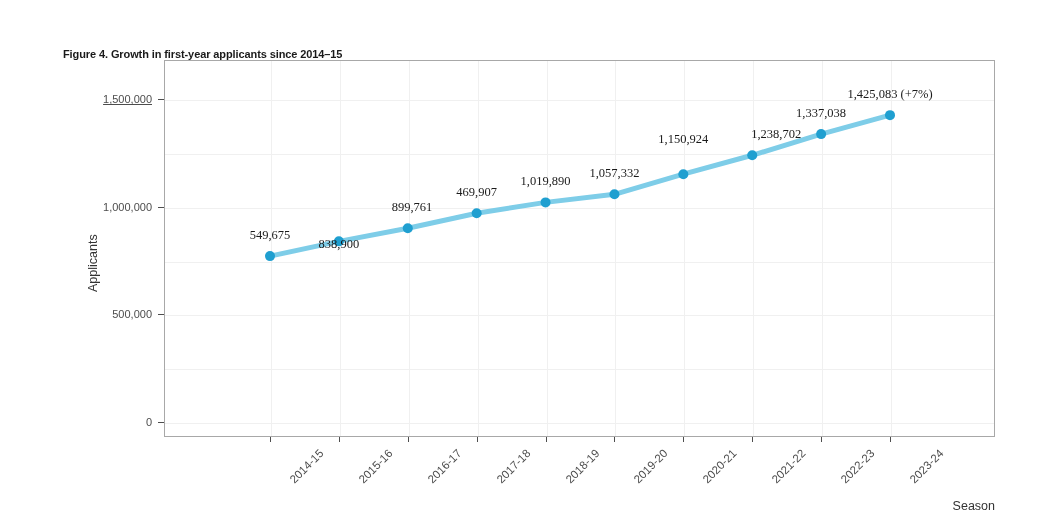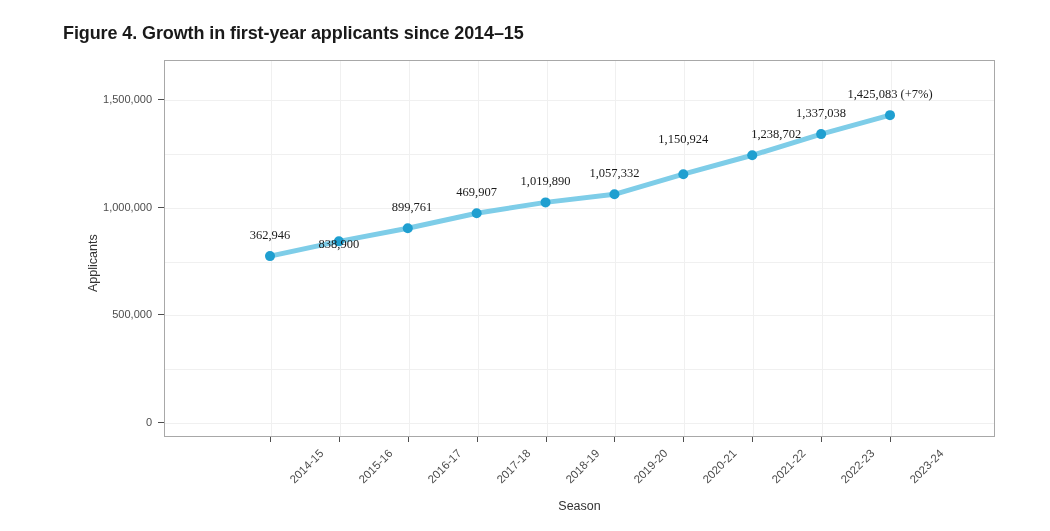--- a/index.html
+++ b/index.html
@@ -11,23 +11,23 @@
     width: 1050px;
     height: 531px;
     position: relative;
     font-family: "Liberation Sans", sans-serif;
     overflow: hidden;
   }
 
   #figure-title {
     position: absolute;
     left: 63px;
-    top: 23px;
-    font-family: "Liberation Sans", sans-serif;
-    font-size: 18px;
+    top: 48px;
+    font-family: "Liberation Sans", sans-serif;
+    font-size: 11px;
     font-weight: bold;
     color: #1a1a1a;
     letter-spacing: -0.1px;
     white-space: nowrap;
   }
 
   #chart-root {
     position: absolute;
     left: 0;
     top: 0;
@@ -104,21 +104,21 @@
     color: #333333;
     white-space: nowrap;
     transform-origin: left top;
   }
   #x-axis-title {
     position: absolute;
     font-family: "Liberation Sans", sans-serif;
     font-size: 12.5px;
     color: #333333;
     white-space: nowrap;
-    text-align: center;
+    text-align: right;
   }
 
   
   #series-svg {
     position: absolute;
     left: 0;
     top: 0;
     width: 1050px;
     height: 531px;
     pointer-events: none;
@@ -173,21 +173,21 @@
       <circle cx="890" cy="115.13212733333336" r="5" fill="#1f9fd0"></circle>
     </svg>
 
 <div class="ytick-mark" style="left: 158px; top: 422px; background: rgb(77, 77, 77);"></div>
     <div class="ytick-label" style="left: 86px; width: 66px; top: 422px; color: rgb(77, 77, 77);">0</div>
     <div class="ytick-mark" style="left: 158px; top: 314.333px; background: rgb(77, 77, 77);"></div>
     <div class="ytick-label" style="left: 86px; width: 66px; top: 314.333px; color: rgb(77, 77, 77);">500,000</div>
     <div class="ytick-mark" style="left: 158px; top: 206.667px; background: rgb(77, 77, 77);"></div>
     <div class="ytick-label" style="left: 86px; width: 66px; top: 206.667px; color: rgb(77, 77, 77);">1,000,000</div>
     <div class="ytick-mark" style="left: 158px; top: 99px; background: rgb(77, 77, 77);"></div>
-    <div class="ytick-label" style="left: 86px; width: 66px; top: 99px; color: rgb(77, 77, 77);">1,500,000</div>
+    <div class="ytick-label" style="left: 86px; width: 66px; top: 99px; color: rgb(77, 77, 77); text-decoration: underline;">1,500,000</div>
     <div class="xtick-mark" style="left: 270px; top: 437px; background: rgb(77, 77, 77);"></div>
     <div class="xtick-label" style="left: 275px; top: 447px; color: rgb(77, 77, 77);">2014-15</div>
     <div class="xtick-mark" style="left: 338.889px; top: 437px; background: rgb(77, 77, 77);"></div>
     <div class="xtick-label" style="left: 343.889px; top: 447px; color: rgb(77, 77, 77);">2015-16</div>
     <div class="xtick-mark" style="left: 407.778px; top: 437px; background: rgb(77, 77, 77);"></div>
     <div class="xtick-label" style="left: 412.778px; top: 447px; color: rgb(77, 77, 77);">2016-17</div>
     <div class="xtick-mark" style="left: 476.667px; top: 437px; background: rgb(77, 77, 77);"></div>
     <div class="xtick-label" style="left: 481.667px; top: 447px; color: rgb(77, 77, 77);">2017-18</div>
     <div class="xtick-mark" style="left: 545.556px; top: 437px; background: rgb(77, 77, 77);"></div>
     <div class="xtick-label" style="left: 550.556px; top: 447px; color: rgb(77, 77, 77);">2018-19</div>
@@ -196,21 +196,21 @@
     <div class="xtick-mark" style="left: 683.333px; top: 437px; background: rgb(77, 77, 77);"></div>
     <div class="xtick-label" style="left: 688.333px; top: 447px; color: rgb(77, 77, 77);">2020-21</div>
     <div class="xtick-mark" style="left: 752.222px; top: 437px; background: rgb(77, 77, 77);"></div>
     <div class="xtick-label" style="left: 757.222px; top: 447px; color: rgb(77, 77, 77);">2021-22</div>
     <div class="xtick-mark" style="left: 821.111px; top: 437px; background: rgb(77, 77, 77);"></div>
     <div class="xtick-label" style="left: 826.111px; top: 447px; color: rgb(77, 77, 77);">2022-23</div>
     <div class="xtick-mark" style="left: 890px; top: 437px; background: rgb(77, 77, 77);"></div>
     <div class="xtick-label" style="left: 895px; top: 447px; color: rgb(77, 77, 77);">2023-24</div>
     <div id="y-axis-title" style="left: 86px; top: 292px; transform: rotate(-90deg);">Applicants</div>
     <div id="x-axis-title" style="left: 164px; width: 831px; top: 499px;">Season</div>
-    <div class="point-label" style="left: 270px; top: 228.094px; color: rgb(26, 26, 26);">362,946</div>
+    <div class="point-label" style="left: 270px; top: 228.094px; color: rgb(26, 26, 26);">549,675</div>
     <div class="point-label" style="left: 338.889px; top: 215px; color: rgb(26, 26, 26); margin-top: 22px;">838,900</div>
     <div class="point-label" style="left: 412px; top: 200.251px; color: rgb(26, 26, 26);">899,761</div>
     <div class="point-label" style="left: 476.667px; top: 185.194px; color: rgb(26, 26, 26);">469,907</div>
     <div class="point-label" style="left: 545.556px; top: 174.384px; color: rgb(26, 26, 26);">1,019,890</div>
     <div class="point-label" style="left: 614.444px; top: 166.321px; color: rgb(26, 26, 26);">1,057,332</div>
     <div class="point-label" style="left: 683.333px; top: 132px; color: rgb(26, 26, 26);">1,150,924</div>
     <div class="point-label" style="left: 752.222px; top: 127.266px; color: rgb(26, 26, 26); margin-left: 24px;">1,238,702</div>
     <div class="point-label" style="left: 821.111px; top: 106.091px; color: rgb(26, 26, 26);">1,337,038</div>
     <div class="point-label" style="left: 890px; top: 87.1321px; color: rgb(26, 26, 26);">1,425,083 (+7%)</div>
   </div>

